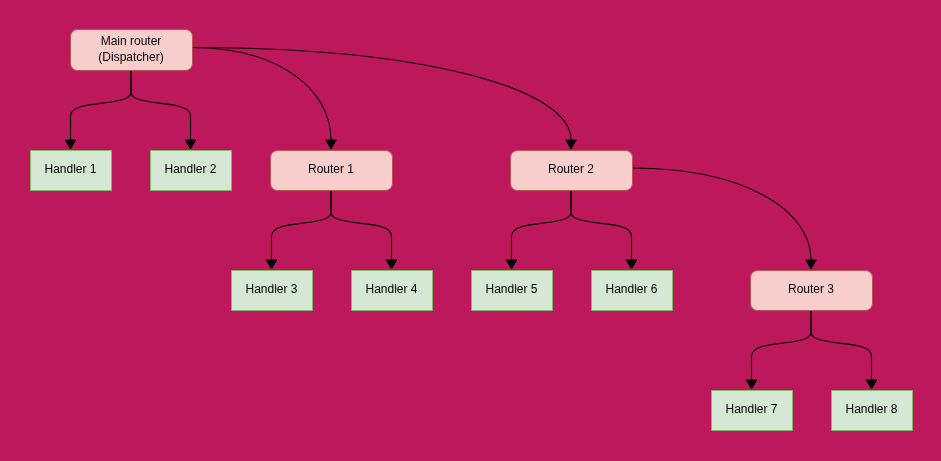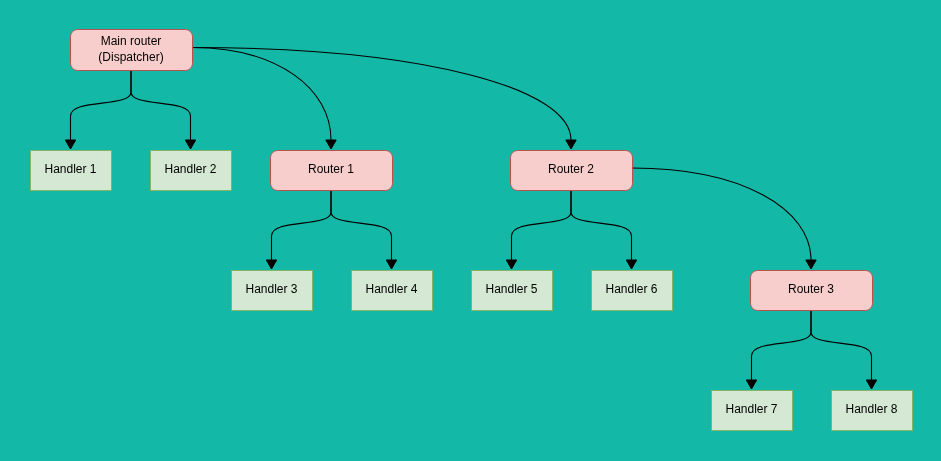--- a/index.html
+++ b/index.html
@@ -8,21 +8,21 @@
     padding: 0;
     background: #ffffff;
   }
   body {
     font-family: "Liberation Sans", "DejaVu Sans", sans-serif;
   }
   #diagram-canvas {
     position: relative;
     width: 941px;
     height: 461px;
-    background: #14b8a6;
+    background: #be185d;
     overflow: hidden;
   }
   #diagram-svg {
     position: absolute;
     top: 0;
     left: 0;
     width: 941px;
     height: 461px;
     display: block;
   }

